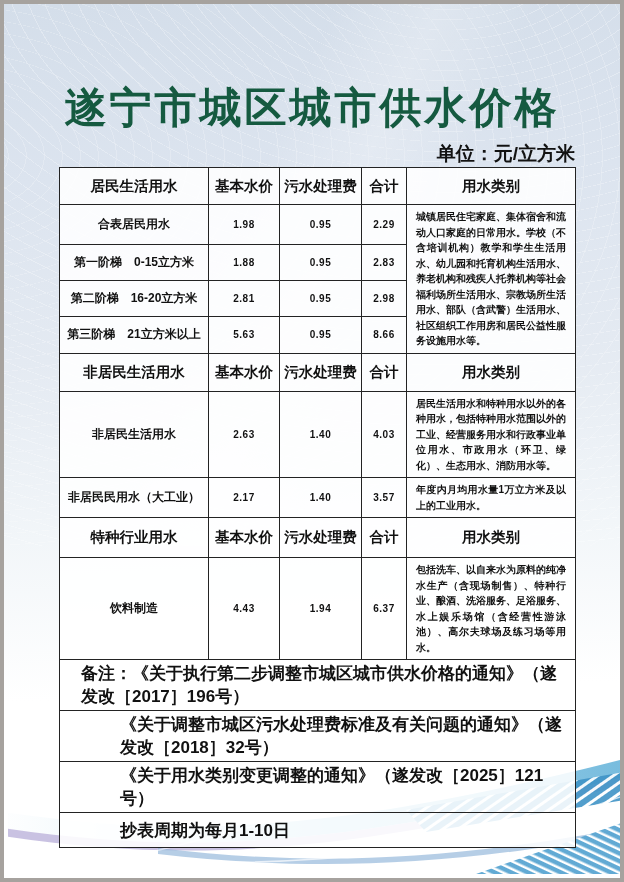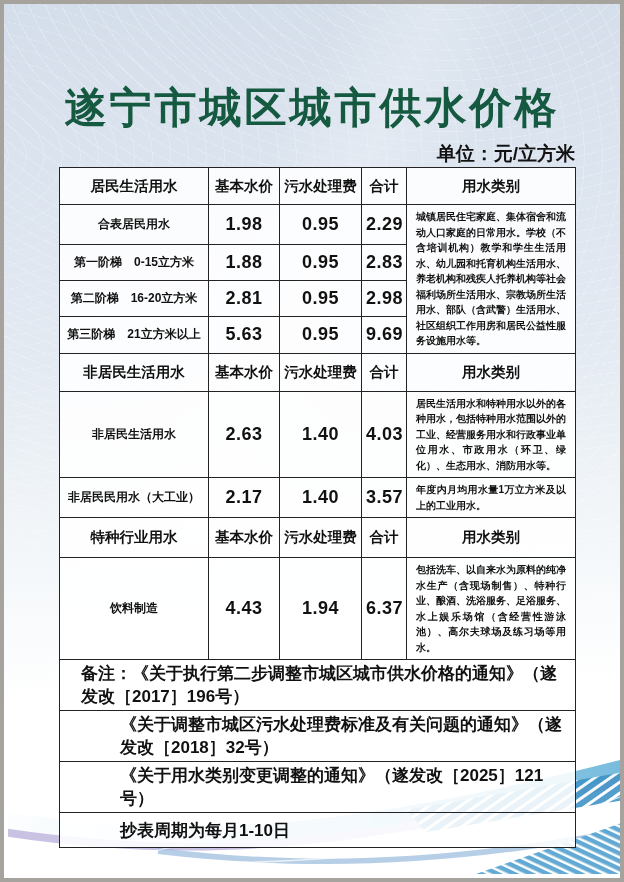--- a/index.html
+++ b/index.html
@@ -35,21 +35,21 @@
     position:absolute;left:55px;top:163px;width:516px;
     border-collapse:collapse;table-layout:fixed;border-radius:8px;
   }
   .price-table td{
     border:1px solid #232323;background:rgba(255,255,255,.88);
     font-weight:bold;color:#111;text-align:center;vertical-align:middle;
     padding:2px 4px;box-sizing:border-box;overflow:hidden;
   }
   .price-table tr.hdr td{font-size:14.5px;}
   .price-table td.cat{font-size:12px;margin-left:37px;}
-  .price-table td.num{font-size:18px;letter-spacing:.5px;}
+  .price-table td.num{font-size:10px;letter-spacing:.5px;}
   .price-table td.desc{font-size:10px;text-align:justify;line-height:1.55;padding:4px 9px;}
   .price-table td.note{font-size:17px;text-align:left;padding-left:21px;}
   .price-table td.note.indent{padding-left:60px;}
 
   tr.h37{height:37px}tr.h36{height:36px}tr.h33{height:33px}tr.h32{height:32px}
   tr.h38{height:38px}tr.h82{height:82px}tr.h34{height:34px}tr.h40{height:40px}
   tr.h80{height:80px}tr.h35{height:35px}
 
   .hotline{
     position:absolute;top:760px;left:54px;
@@ -126,21 +126,21 @@
       <tr class="h32">
         <td class="cat">第二阶梯　16-20立方米</td>
         <td class="num">2.81</td>
         <td class="num">0.95</td>
         <td class="num">2.98</td>
       </tr>
       <tr class="h33">
         <td class="cat">第三阶梯　21立方米以上</td>
         <td class="num">5.63</td>
         <td class="num">0.95</td>
-        <td class="num">9.69</td>
+        <td class="num">8.66</td>
       </tr>
 
       <tr class="hdr h38">
         <td>非居民生活用水</td>
         <td>基本水价</td>
         <td>污水处理费</td>
         <td>合计</td>
         <td>用水类别</td>
       </tr>
       <tr class="h82">

